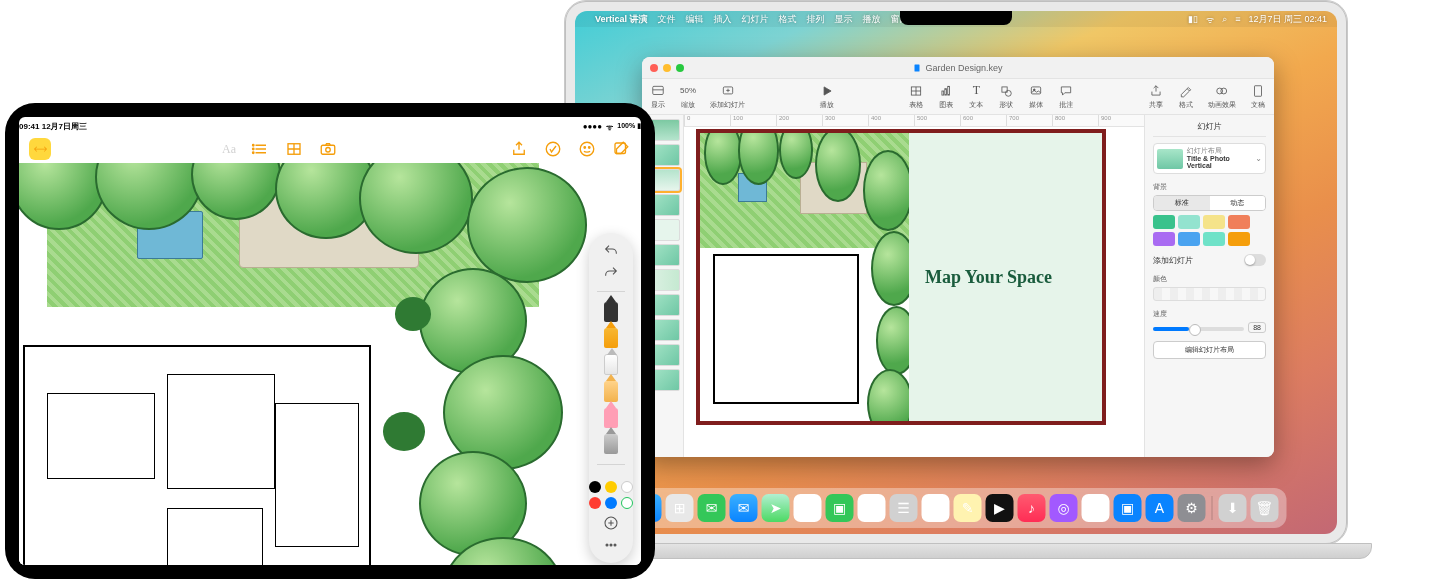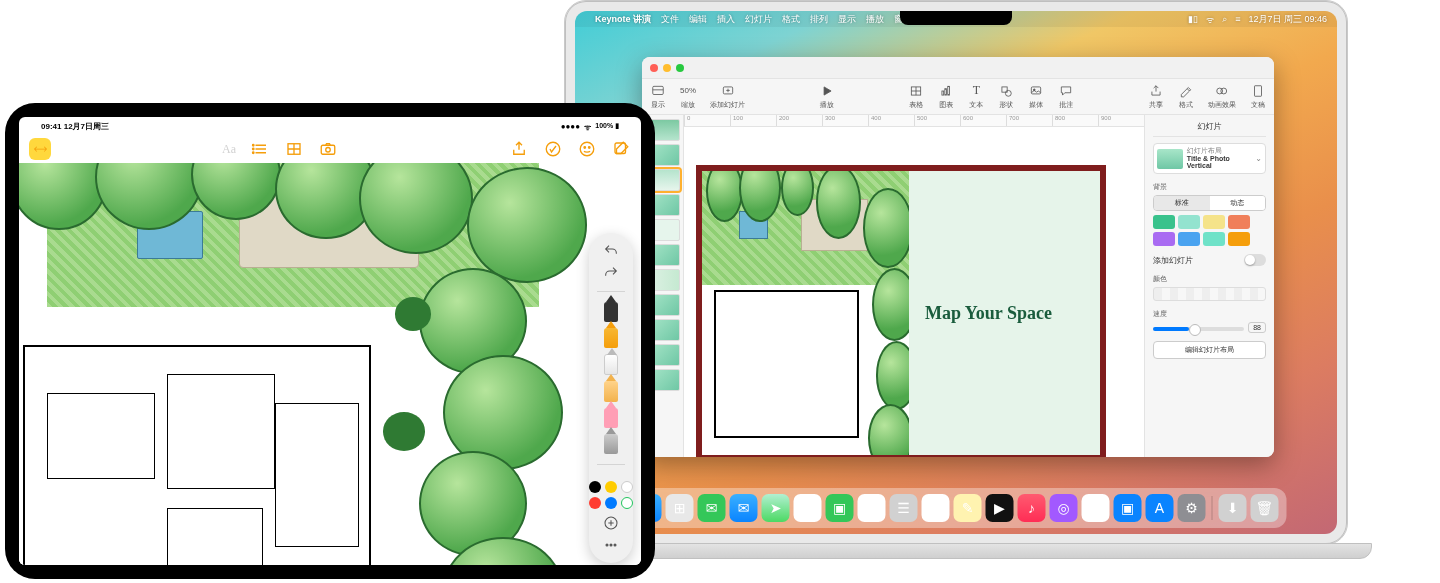--- a/index.html
+++ b/index.html
@@ -96,21 +96,21 @@
 .kn-thumb { width:34px;height:22px;border-radius:2px;border:1px solid #dcdcdc; background:linear-gradient(135deg,#a8e6c9,#6fc7a5); position:relative;}
 .kn-thumb.sel { outline:2px solid #ffb02e; }
 .kn-thumb:nth-child(1){background:linear-gradient(#7cc9a2,#b5e4cd);}
 .kn-thumb:nth-child(3){background:linear-gradient(#b5e4cd,#e6f5ec);}
 .kn-thumb:nth-child(5){background:#e6f5ec;}
 .kn-thumb:nth-child(7){background:linear-gradient(90deg,#dff2e5,#c5e9d1);}
 
 .kn-canvas-wrap { flex:1; background:#fff; position:relative; overflow:hidden; }
 .kn-ruler-h { height:12px; background:#fafafa; border-bottom:1px solid #e3e3e3; font-size:6px; color:#999; display:flex; }
 .kn-ruler-h span{ flex:1; padding-left:2px; border-left:1px solid #ddd;}
-.kn-canvas { position:absolute; left:12px; top:14px; width:410px; height:296px; background:#e6f4ea; border:6px solid #7f1d1d; display:flex;margin-top:36px; }
+.kn-canvas { position:absolute; left:12px; top:14px; width:410px; height:296px; background:#e6f4ea; border:4px solid #7f1d1d; display:flex; }
 .kn-slide-left { width:52%; background:#fff; position:relative; overflow:hidden;}
 .kn-slide-right { flex:1; padding:18px 16px; display:flex; flex-direction:column; justify-content:center; }
 .kn-h { font-family:Georgia,serif; font-size:18px; font-weight:700; color:#1a5c3d; }
 .kn-p { font-size:8px; color:#2e6b48; margin-top:8px; line-height:1.4; }
 
 .kn-inspector { width:130px; background:#f6f6f6; border-left:1px solid #e3e3e3; font-size:8px; color:#333; padding:6px 8px; overflow:hidden; }
 .insp-section { margin-bottom:8px; }
 .insp-label { font-size:7px; color:#666; margin-bottom:3px; }
 .insp-layout { display:flex; gap:4px; align-items:center; background:#fff; border:1px solid #ddd; border-radius:4px; padding:3px; }
 .insp-layout .mini { width:28px;height:20px;background:linear-gradient(#a8e6c9,#6fc7a5);border-radius:2px;}
@@ -161,21 +161,21 @@
 .ipad {
   position:absolute;
   left: 5px; top: 103px;
   width: 650px; height: 476px;
   background:#000;
   border-radius: 30px;
   padding: 14px;
   z-index: 40;
 }
 .ipad-inner { width:100%; height:100%; background:#fff; border-radius:6px; overflow:hidden; position:relative; }
-.ipad-status { height:18px; display:flex; align-items:center; padding:0 22px; font-size:8px; font-weight:600; color:#000;text-align:right; }
+.ipad-status { height:18px; display:flex; align-items:center; padding:0 0; font-size:8px; font-weight:600; color:#000;text-align:right; }
 .ipad-status .right{ margin-left:auto; display:flex; gap:4px; align-items:center;}
 
 .ipad-toolbar { height:28px; display:flex; align-items:center; padding:0 10px; gap:14px; }
 .mk-chip { width:22px; height:22px; border-radius:6px; background:#ffd83d; display:flex; align-items:center; justify-content:center;}
 .arrows { font-size:13px; color:#f59e0b; transform:rotate(45deg);}
 .ipad-toolbar .sp { flex:1; }
 .tb-icon { width:20px;height:20px; display:flex;align-items:center;justify-content:center; }
 .tb-icon svg{ width:18px;height:18px; stroke:#f59e0b; fill:none; stroke-width:1.8;}
 .ipad-toolbar .Aa { font-family:Georgia,serif; color:#d1d1d1; font-size:12px;}
 
@@ -211,46 +211,52 @@
 </style>
 </head>
 <body>
 
 <div class="macbook">
   <div class="macbook-screen">
     <div class="notch"></div>
 
     <div class="menubar">
       <span class="apple"></span>
-      <b>Keynote 讲演</b>
+      <b>Vertical 讲演</b>
       <span>文件</span>
       <span>编辑</span>
       <span>插入</span>
       <span>幻灯片</span>
       <span>格式</span>
       <span>排列</span>
       <span>显示</span>
       <span>播放</span>
       <span>窗口</span>
       <span>帮助</span>
       <div class="right">
         <span>▮▯</span>
         <span>ᯤ</span>
         <span>⌕</span>
         <span>≡</span>
-        <span>12月7日 周三  09:46</span>
+        <span>12月7日 周三  02:41</span>
       </div>
     </div>
 
     <div class="kn-window">
       <div class="kn-titlebar">
         <div class="traffic">
           <span class="r"></span>
           <span class="y"></span>
           <span class="g"></span>
+        </div>
+        <div class="kn-title">
+          <svg viewBox="0 0 16 16">
+              <rect x="3" y="1" width="10" height="14" rx="1" fill="#0a84ff"></rect>
+            </svg>
+          <span>Garden Design.key</span>
         </div>
       </div>
 
       <div class="kn-toolbar">
         <div class="kn-tool">
           <div class="ic">
               <svg viewBox="0 0 24 24">
                 <rect x="3" y="4" width="18" height="14" rx="2"></rect>
                 <line x1="3" y1="10" x2="21" y2="10"></line>
               </svg>

